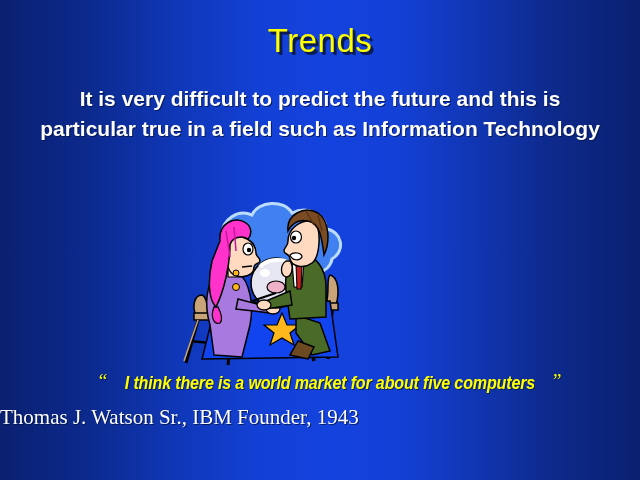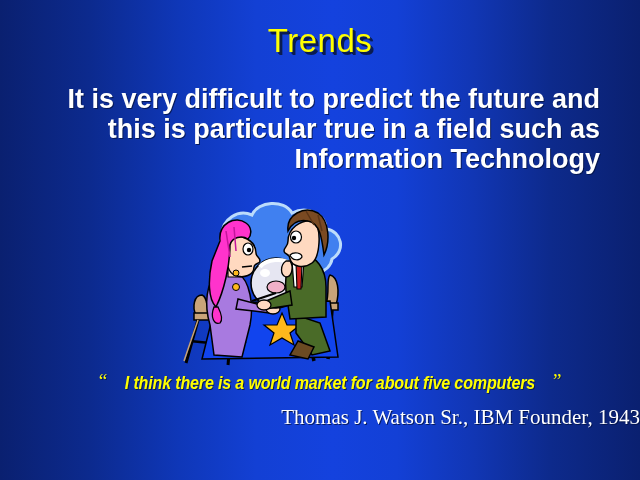--- a/index.html
+++ b/index.html
@@ -38,22 +38,22 @@
     letter-spacing: 0.5px;
     text-shadow: 2px 2px 0 #0a1c50, 3px 3px 0 #0a1c50;
   }
 
   
   #body-text {
     position: absolute;
     top: 84px;
     left: 40px;
     width: 560px;
-    text-align: right;
-    font-size: 27px;
+    text-align: center;
+    font-size: 21px;
     font-weight: bold;
     color: #ffffff;
     line-height: 30px;
     text-shadow: 1px 1px 0 rgba(5,20,70,0.85);
   }
 
   
   #quote-line {
     position: absolute;
     top: 370px;
@@ -79,21 +79,21 @@
     font-style: italic;
     letter-spacing: -0.2px;
     transform: scaleX(0.92);
     transform-origin: center;
   }
   #attribution {
     position: absolute;
     top: 405px;
     left: 0;
     width: 640px;
-    text-align: right;
+    text-align: left;
     font-family: "Liberation Serif", serif;
     font-size: 21px;
     color: #ffffff;
     text-shadow: 1px 1px 0 rgba(5,20,70,0.85);
   }
 
   
   #clipart {
     position: absolute;
     left: 180px;

